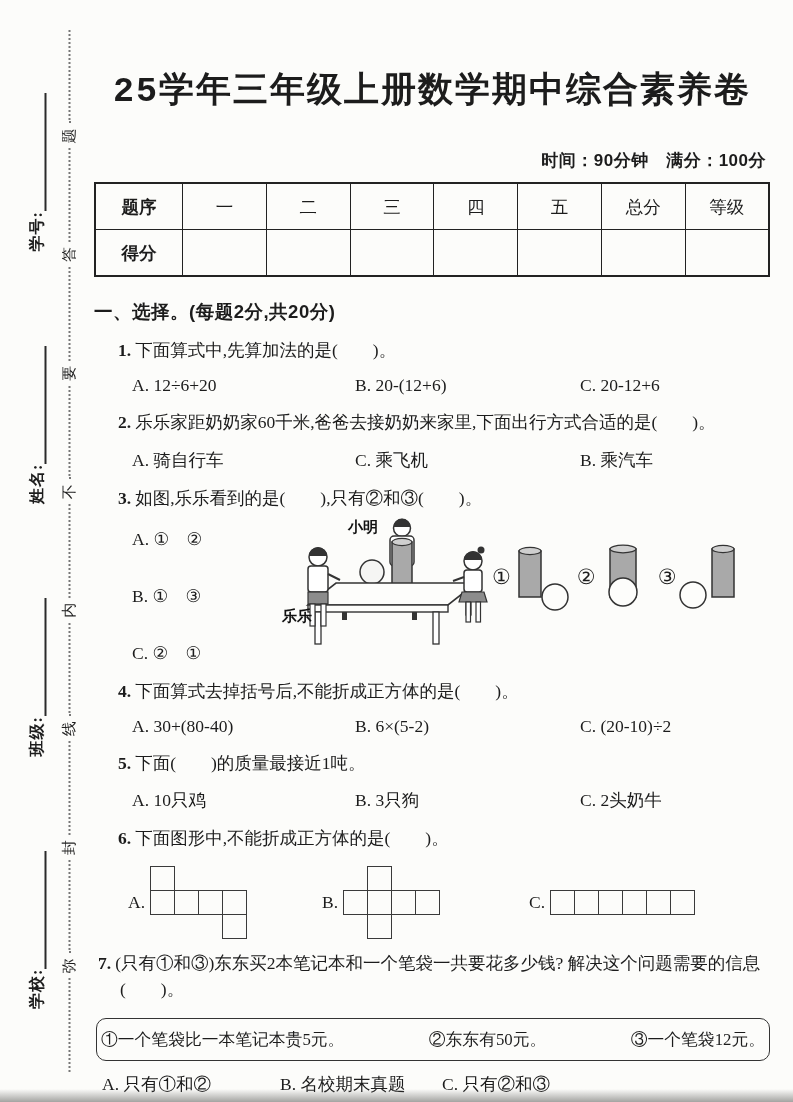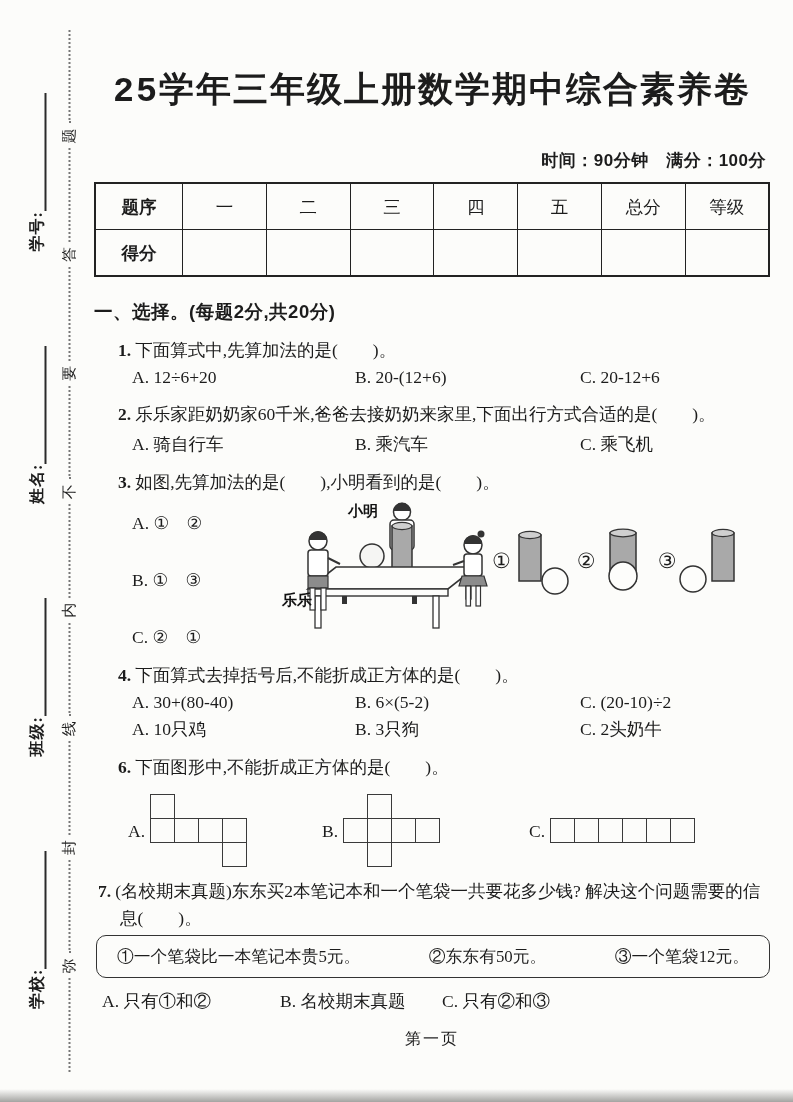--- a/index.html
+++ b/index.html
@@ -51,21 +51,21 @@
   table.score col.c0{width:13%;}
   .section-heading{
     margin-top:22px;font-size:18.5px;font-weight:bold;
     font-family:"Liberation Sans","DejaVu Sans",sans-serif;letter-spacing:.5px;
   }
   .q{margin-top:13px;padding-left:24px;font-size:17.5px;line-height:1.5;}
   .q .qnum{font-weight:bold;margin-right:4px;}
   .q.q7{padding-left:26px;text-indent:-22px;margin-top:10px;}
   .opts{
     display:grid;grid-template-columns:223px 225px 1fr;
-    padding-left:38px;margin-top:4px;font-size:17.5px;
+    padding-left:38px;margin-top:12px;font-size:17.5px;
   }
   .opts.narrow{grid-template-columns:178px 162px 1fr;padding-left:8px;margin-top:11px;}
   
   .q3-body{display:flex;align-items:flex-start;margin-top:4px;}
   .q3-opts{width:148px;padding-left:38px;padding-top:12px;
     display:flex;flex-direction:column;gap:33px;font-size:17.5px;flex:none;}
   .q3-scene{flex:none;margin-top:2px;}
   .q3-views{display:flex;align-items:center;gap:4px;margin-top:26px;}
   .view{display:flex;align-items:center;}
   .circ{font-size:21px;line-height:1;}
@@ -78,21 +78,21 @@
   .net .cell{
     position:absolute;width:25px;height:25px;box-sizing:border-box;
     border:1.6px solid #3a3a3a;background:#fcfcfa;
   }
   .netA{width:98px;height:74px;}
   .netB{width:98px;height:74px;}
   .netC{width:146px;height:26px;}
   
   .info-box{
     border:1.7px solid #333;border-radius:10px;
-    margin-top:4px;margin-left:2px;padding:9px 20px;
+    margin-top:16px;margin-left:2px;padding:9px 4px;
     display:flex;justify-content:space-between;font-size:16.8px;
   }
   .footer{margin-top:16px;text-align:center;font-size:16px;letter-spacing:2px;}
   .scan-shadow{
     position:absolute;left:0;right:0;bottom:0;height:13px;
     background:linear-gradient(to bottom,rgba(130,130,128,0),rgba(105,105,102,.6));
   }
 </style>
 </head>
 <body>
@@ -186,26 +186,26 @@
     <span>A. 12÷6+20</span>
     <span>B. 20-(12+6)</span>
     <span>C. 20-12+6</span>
   </div>
 
   <div class="q">
     <span class="qnum">2.</span><span>乐乐家距奶奶家60千米,爸爸去接奶奶来家里,下面出行方式合适的是(　　)。</span>
   </div>
   <div class="opts">
     <span>A. 骑自行车</span>
+    <span>C. 乘飞机</span>
     <span>B. 乘汽车</span>
-    <span>C. 乘飞机</span>
-  </div>
-
-  <div class="q">
-    <span class="qnum">3.</span><span>如图,先算加法的是(　　),小明看到的是(　　)。</span>
+  </div>
+
+  <div class="q">
+    <span class="qnum">3.</span><span>如图,乐乐看到的是(　　),只有②和③(　　)。</span>
   </div>
   <div class="q3-body">
     <div class="q3-opts">
       <span>A. ①　②</span>
       <span>B. ①　③</span>
       <span>C. ②　①</span>
     </div>
     <svg class="q3-scene" width="212" height="138" viewBox="0 0 212 138">
 
       <circle cx="122" cy="11" r="8.5" fill="#fff" stroke="#333" stroke-width="1.5"></circle>
@@ -273,20 +273,23 @@
 
   <div class="q">
     <span class="qnum">4.</span><span>下面算式去掉括号后,不能折成正方体的是(　　)。</span>
   </div>
   <div class="opts">
     <span>A. 30+(80-40)</span>
     <span>B. 6×(5-2)</span>
     <span>C. (20-10)÷2</span>
   </div>
 
+  <div class="q">
+    <span class="qnum">5.</span><span>下面(　　)的质量最接近1吨。</span>
+  </div>
   <div class="opts">
     <span>A. 10只鸡</span>
     <span>B. 3只狗</span>
     <span>C. 2头奶牛</span>
   </div>
 
   <div class="q">
     <span class="qnum">6.</span><span>下面图形中,不能折成正方体的是(　　)。</span>
   </div>
   <div class="nets">
@@ -319,21 +322,21 @@
         <div class="cell" style="left:24px;top:0"></div>
         <div class="cell" style="left:48px;top:0"></div>
         <div class="cell" style="left:72px;top:0"></div>
         <div class="cell" style="left:96px;top:0"></div>
         <div class="cell" style="left:120px;top:0"></div>
       </div>
     </div>
   </div>
 
   <div class="q q7">
-    <span class="qnum">7.</span><span>(名校期末真题)</span><span>东东买2本笔记本和一个笔袋一共要花多少钱? 解决这个问题需要的信息(　　)。</span>
+    <span class="qnum">7.</span><span>(只有①和③)</span><span>东东买2本笔记本和一个笔袋一共要花多少钱? 解决这个问题需要的信息(　　)。</span>
   </div>
   <div class="info-box">
     <span>①一个笔袋比一本笔记本贵5元。</span>
     <span>②东东有50元。</span>
     <span>③一个笔袋12元。</span>
   </div>
   <div class="opts narrow">
     <span>A. 只有①和②</span>
     <span>B. 名校期末真题</span>
     <span>C. 只有②和③</span>

